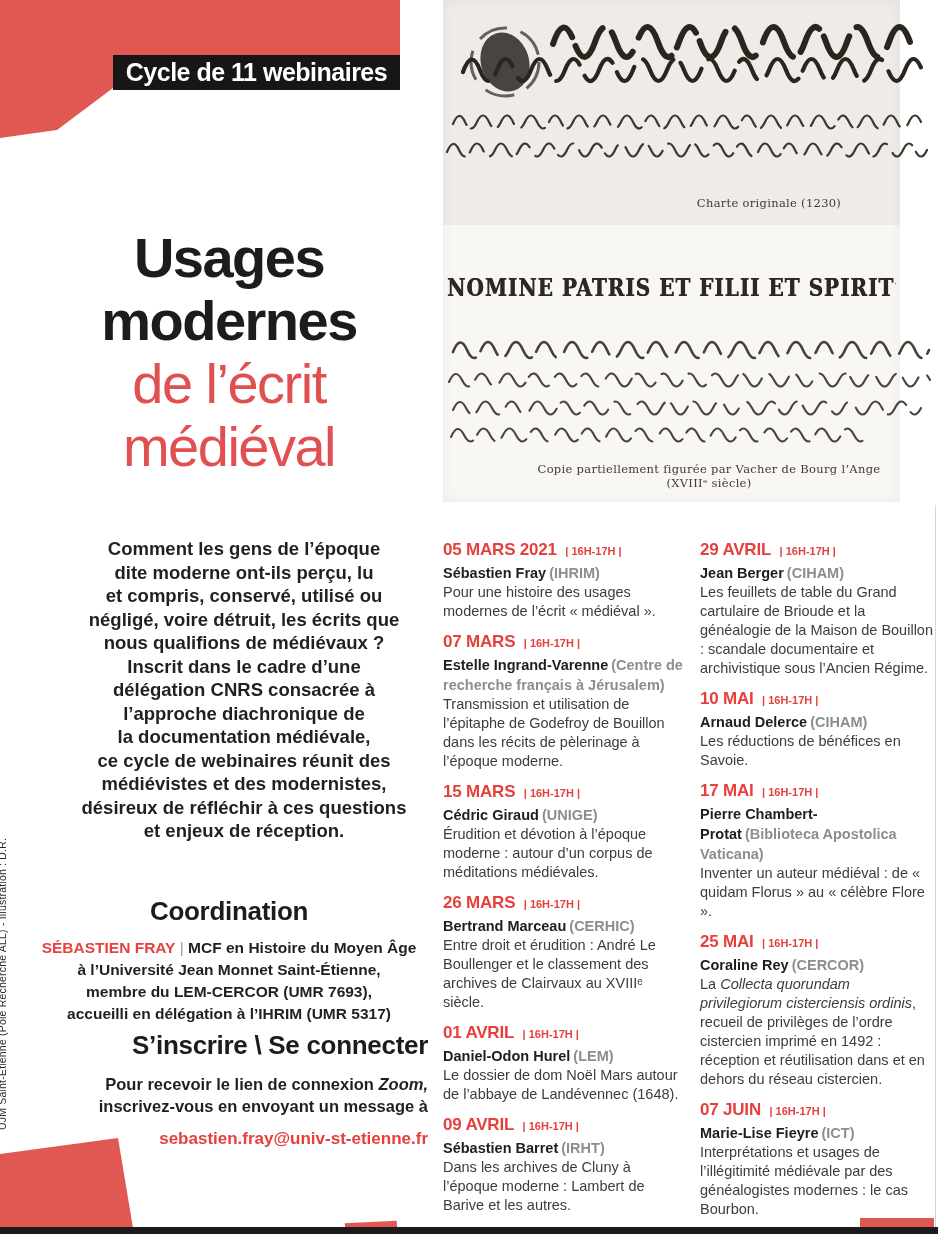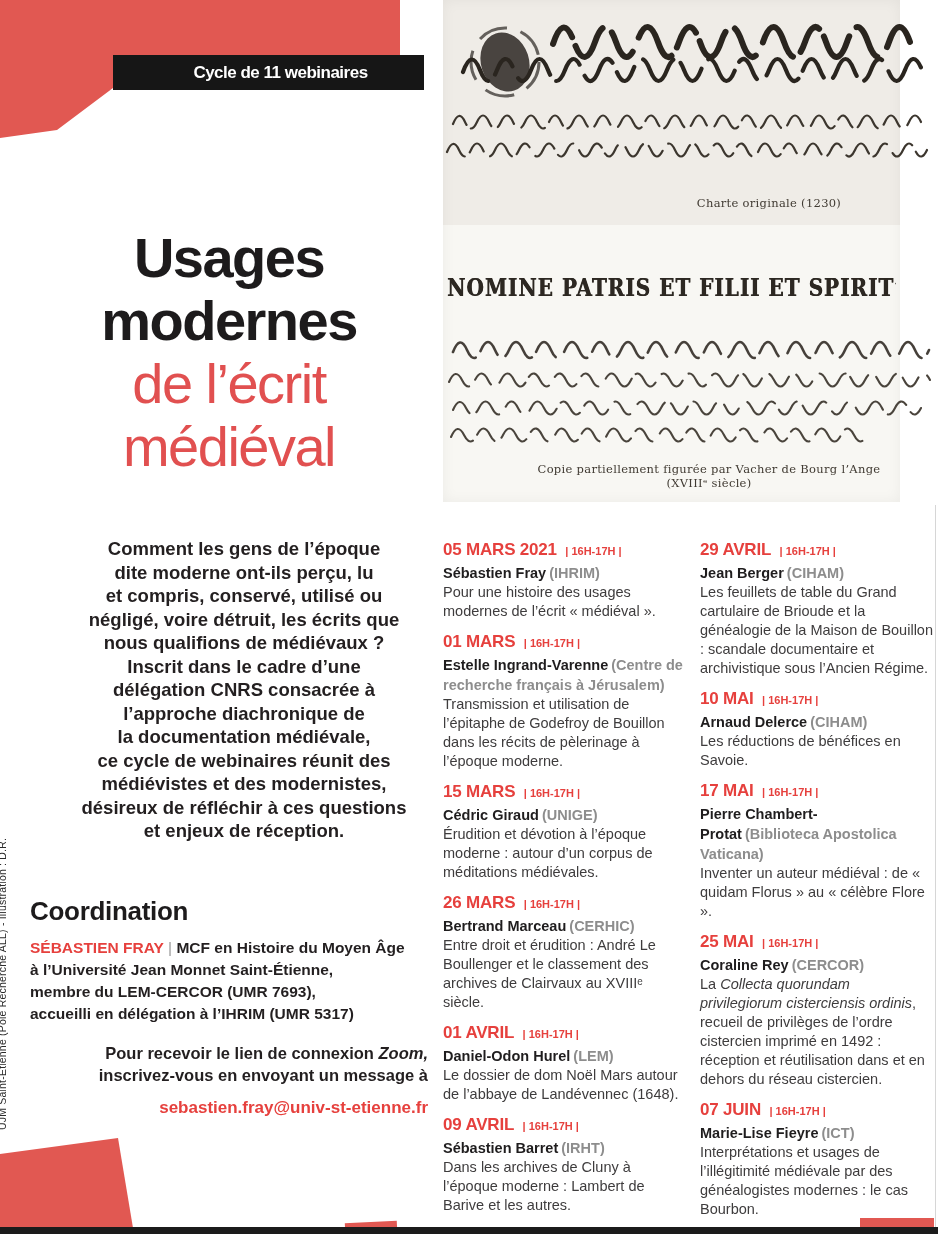--- a/index.html
+++ b/index.html
@@ -18,33 +18,33 @@
            clip-path:polygon(0 0,400px 0,400px 88px,113px 88px,57px 130px,0 138px);}
   .red-bottom-left{position:absolute;left:0;top:1138px;width:134px;height:96px;background:var(--shape-red);
            clip-path:polygon(0 16px,118px 0,134px 96px,0 96px);}
   .red-sliver-1{position:absolute;left:345px;top:1222px;width:52px;height:9px;background:var(--shape-red);transform:rotate(-3deg);}
   .red-sliver-2{position:absolute;left:860px;top:1218px;width:74px;height:10px;background:var(--shape-red);}
   .bottom-bar{position:absolute;left:0;bottom:0;width:100%;height:7px;background:#1b1b1b;}
   .right-rule{position:absolute;right:2px;top:505px;height:722px;width:1px;background:#d6d6d6;}
 
   
   .banner{position:absolute;left:113px;top:55px;width:287px;height:35px;background:#161616;color:#fff;
-          display:flex;align-items:center;justify-content:center;font-weight:700;font-size:17px;letter-spacing:-0.5px;padding-left:24px;}
+          display:flex;align-items:center;justify-content:center;font-weight:700;font-size:25px;letter-spacing:-0.5px;}
 
   
   .title{position:absolute;left:30px;top:226px;width:398px;text-align:center;line-height:63px;letter-spacing:-1.5px;}
   .title .black{color:#1d1b1c;font-weight:700;font-size:56px;}
   .title .red{color:var(--title-red);font-weight:400;font-size:56px;}
 
   
   .intro{position:absolute;left:60px;top:537px;width:368px;text-align:center;
          font-size:18.5px;font-weight:700;line-height:23.5px;color:var(--ink);white-space:pre-line;}
 
   
-  .coord{position:absolute;left:30px;top:896px;width:398px;text-align:left;}
+  .coord{position:absolute;left:30px;top:896px;width:398px;text-align:center;}
   .section-heading{font-size:26px;font-weight:700;color:#1d1b1c;letter-spacing:-0.3px;}
   .coord-line{margin-top:10px;font-size:15.5px;font-weight:700;line-height:22px;color:var(--ink);white-space:pre-line;}
   .coord-line .red{color:var(--accent-red);}
   .coord-line .sep{color:#9a9a9a;font-weight:400;}
   .subscribe{position:absolute;left:30px;top:1030px;width:398px;text-align:right;}
   .subscribe-note{margin-top:12px;font-size:16.5px;font-weight:700;line-height:22px;color:var(--ink);white-space:pre-line;}
   .subscribe-note i{font-style:italic;}
   .subscribe-email{display:block;margin-top:12px;font-size:17px;font-weight:700;color:var(--accent-red);text-decoration:none;cursor:pointer;}
 
   
@@ -117,20 +117,21 @@
 
   <div class="coord">
     <div class="section-heading">Coordination</div>
     <div class="coord-line"><span class="red">SÉBASTIEN FRAY</span><span class="sep"> | </span><span>MCF en Histoire du Moyen Âge
 à l’Université Jean Monnet Saint-Étienne,
 membre du LEM-CERCOR (UMR 7693),
 accueilli en délégation à l’IHRIM (UMR 5317)</span></div>
   </div>
 
   <div class="subscribe">
+    <div class="section-heading">S’inscrire \ Se connecter</div>
     <div class="subscribe-note"><span>Pour recevoir le lien de connexion </span><i>Zoom,</i><span>
 inscrivez-vous en envoyant un message à</span></div>
     <a class="subscribe-email">sebastien.fray@univ-st-etienne.fr</a>
   </div>
 
   <div class="credit">UJM Saint-Étienne (Pôle Recherche ALL) - Illustration : D.R.</div>
 
   <div class="manuscript">
     <svg width="495" height="502" viewBox="0 0 495 502">
       <circle cx="62" cy="62" r="34" fill="none" stroke="#2a2521" stroke-width="3" stroke-dasharray="30 14" opacity="0.7"></circle>
@@ -156,21 +157,21 @@
       <span class="entry-time">| 16H-17H |</span>
     </div>
     <div class="entry-speaker-line">
       <span class="entry-speaker">Sébastien Fray</span><span class="entry-aff">(IHRIM)</span>
     </div>
     <div class="entry-desc"><span>Pour une histoire des usages modernes de l’écrit « médiéval ».</span></div>
   </div>
 
   <div class="entry">
     <div class="entry-head">
-      <span class="entry-date">01 MARS</span>
+      <span class="entry-date">07 MARS</span>
       <span class="entry-time">| 16H-17H |</span>
     </div>
     <div class="entry-speaker-line">
       <span class="entry-speaker">Estelle Ingrand-Varenne</span><span class="entry-aff">(Centre de recherche français à Jérusalem)</span>
     </div>
     <div class="entry-desc"><span>Transmission et utilisation de l’épitaphe de Godefroy de Bouillon dans les récits de pèlerinage à l’époque moderne.</span></div>
   </div>
 
   <div class="entry">
     <div class="entry-head">

